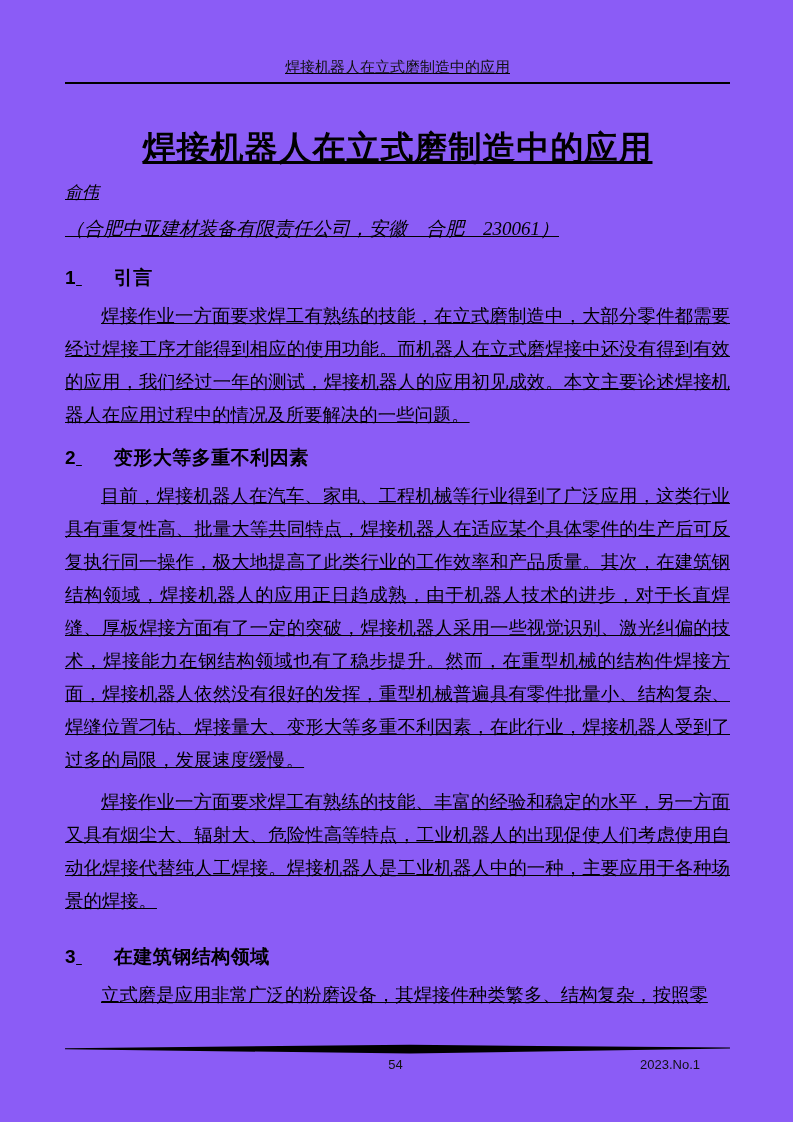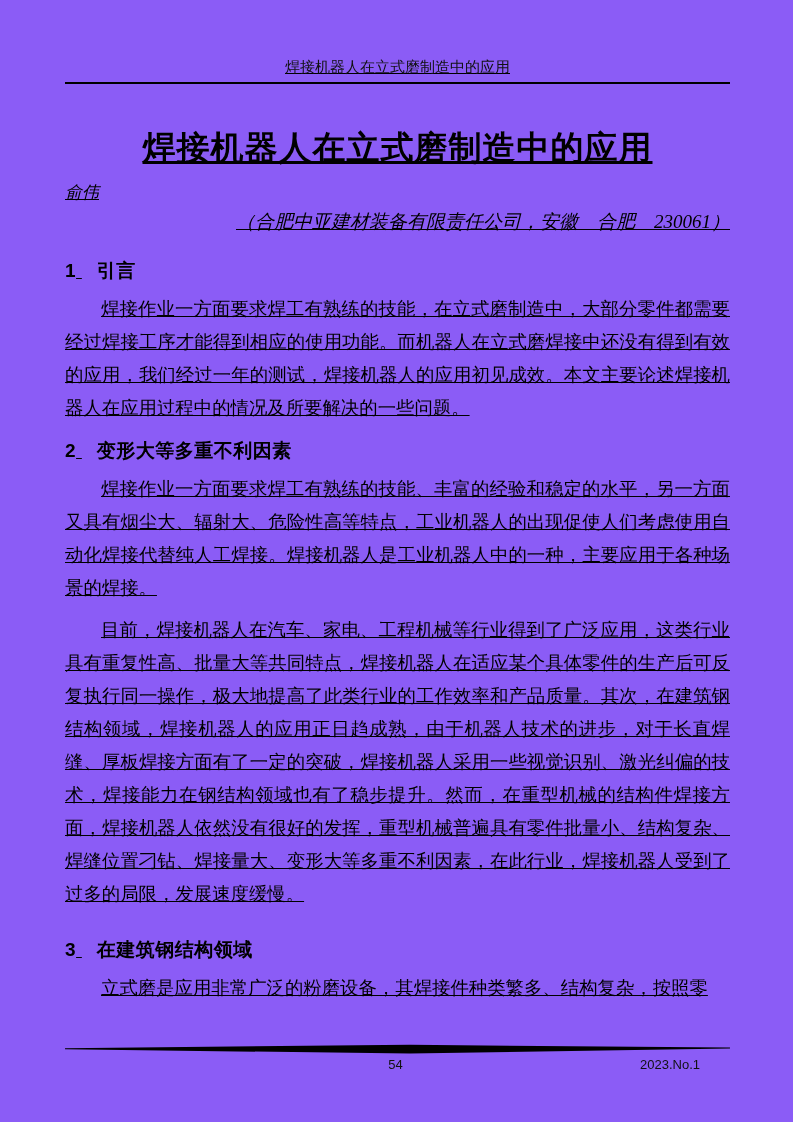--- a/index.html
+++ b/index.html
@@ -40,35 +40,35 @@
     letter-spacing: 1px;
   }
   .author {
     margin-top: 11px;
     text-align: left;
     font-size: 17px;
     line-height: 24px;
     font-style: italic;
   }
   .affiliation {
-    margin-top: 3px;
-    text-align: right;
+    margin-top: 10px;
+    text-align: left;
     font-size: 19px;
     line-height: 27px;
     font-style: italic;
   }
   .sec-heading {
     font-family: "Liberation Sans", "DejaVu Sans", sans-serif;
     font-weight: 700;
     font-size: 19px;
     line-height: 26px;
     letter-spacing: 0.5px;
   }
   .sec-heading .sec-num { display: inline-block; }
-  .sec-heading .sec-label { display: inline-block; margin-left: 15px; }
+  .sec-heading .sec-label { display: inline-block; margin-left: 32px; }
   .h-sec1 { margin-top: 23px; }
   .h-sec2 { margin-top: 13px; }
   .h-sec3 { margin-top: 26px; }
   p.body-para {
     margin-top: 9px;
     font-size: 18.4px;
     line-height: 33px;
     text-align: justify;
     text-indent: 36px;
     word-break: break-all;
@@ -117,22 +117,22 @@
     <h2 class="sec-heading h-sec1">
       <span class="sec-num">1</span>
       <span class="sec-label">引言</span>
     </h2>
     <p class="body-para">焊接作业一方面要求焊工有熟练的技能，在立式磨制造中，大部分零件都需要经过焊接工序才能得到相应的使用功能。而机器人在立式磨焊接中还没有得到有效的应用，我们经过一年的测试，焊接机器人的应用初见成效。本文主要论述焊接机器人在应用过程中的情况及所要解决的一些问题。</p>
 
     <h2 class="sec-heading h-sec2">
       <span class="sec-num">2</span>
       <span class="sec-label">变形大等多重不利因素</span>
     </h2>
+    <p class="body-para">目前，焊接机器人在汽车、家电、工程机械等行业得到了广泛应用，这类行业具有重复性高、批量大等共同特点，焊接机器人在适应某个具体零件的生产后可反复执行同一操作，极大地提高了此类行业的工作效率和产品质量。其次，在建筑钢结构领域，焊接机器人的应用正日趋成熟，由于机器人技术的进步，对于长直焊缝、厚板焊接方面有了一定的突破，焊接机器人采用一些视觉识别、激光纠偏的技术，焊接能力在钢结构领域也有了稳步提升。然而，在重型机械的结构件焊接方面，焊接机器人依然没有很好的发挥，重型机械普遍具有零件批量小、结构复杂、焊缝位置刁钻、焊接量大、变形大等多重不利因素，在此行业，焊接机器人受到了过多的局限，发展速度缓慢。</p>
     <p class="body-para">焊接作业一方面要求焊工有熟练的技能、丰富的经验和稳定的水平，另一方面又具有烟尘大、辐射大、危险性高等特点，工业机器人的出现促使人们考虑使用自动化焊接代替纯人工焊接。焊接机器人是工业机器人中的一种，主要应用于各种场景的焊接。</p>
-    <p class="body-para">目前，焊接机器人在汽车、家电、工程机械等行业得到了广泛应用，这类行业具有重复性高、批量大等共同特点，焊接机器人在适应某个具体零件的生产后可反复执行同一操作，极大地提高了此类行业的工作效率和产品质量。其次，在建筑钢结构领域，焊接机器人的应用正日趋成熟，由于机器人技术的进步，对于长直焊缝、厚板焊接方面有了一定的突破，焊接机器人采用一些视觉识别、激光纠偏的技术，焊接能力在钢结构领域也有了稳步提升。然而，在重型机械的结构件焊接方面，焊接机器人依然没有很好的发挥，重型机械普遍具有零件批量小、结构复杂、焊缝位置刁钻、焊接量大、变形大等多重不利因素，在此行业，焊接机器人受到了过多的局限，发展速度缓慢。</p>
 
     <h2 class="sec-heading h-sec3">
       <span class="sec-num">3</span>
       <span class="sec-label">在建筑钢结构领域</span>
     </h2>
     <p class="body-para">立式磨是应用非常广泛的粉磨设备，其焊接件种类繁多、结构复杂，按照零</p>
 
   </div>
 
   <div class="footer">

